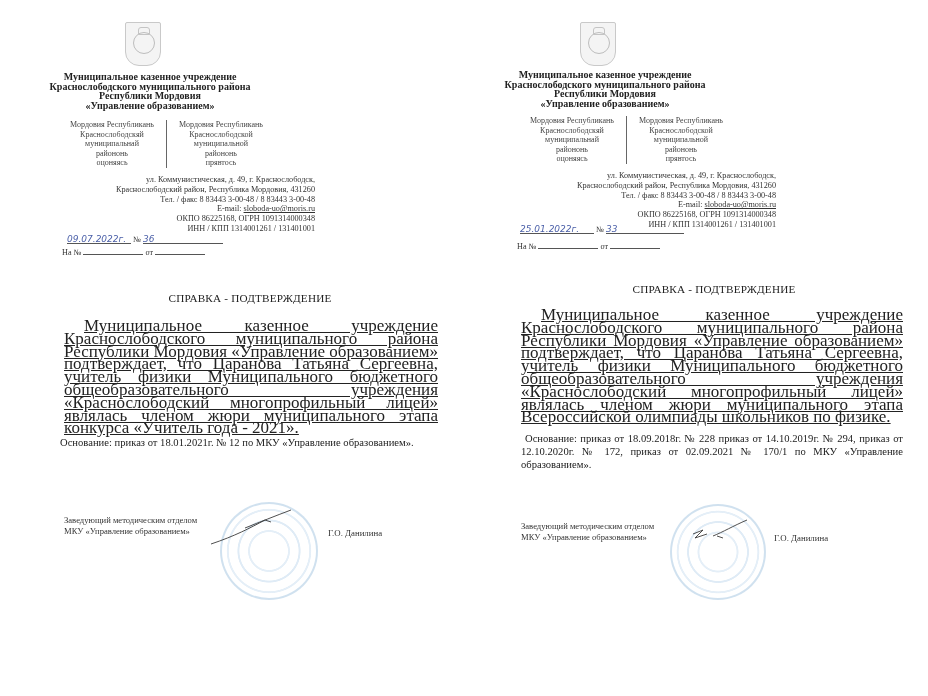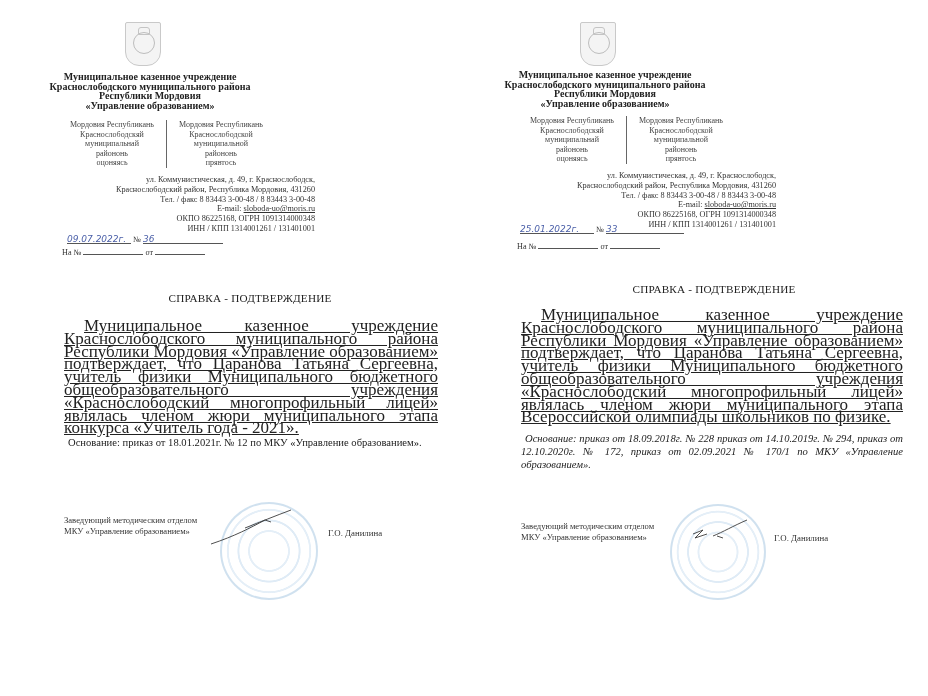--- a/index.html
+++ b/index.html
@@ -94,21 +94,21 @@
     <span>На №</span>
     <span class="uline" style="width:60px;"></span>
     <span>от</span>
     <span class="uline" style="width:50px;"></span>
   </div>
 
   <div class="title" style="left:60px; width:380px; top:292px;">СПРАВКА  -  ПОДТВЕРЖДЕНИЕ</div>
 
   <div class="body-text" style="left:64px; width:374px; top:320px;">Муниципальное казенное учреждение Краснослободского муниципального района Республики Мордовия «Управление образованием» подтверждает, что Царанова Татьяна Сергеевна, учитель физики Муниципального бюджетного общеобразовательного учреждения «Краснослободский многопрофильный лицей» являлась членом жюри муниципального этапа конкурса «Учитель года - 2021».</div>
 
-  <div class="basis" style="left:64px; width:374px; top:437px;">Основание: приказ от 18.01.2021г. № 12 по МКУ «Управление образованием».</div>
+  <div class="basis" style="left:56px; width:374px; top:437px;">Основание: приказ от 18.01.2021г. № 12 по МКУ «Управление образованием».</div>
 
   <div class="stamp" style="left:220px; top:502px; width:94px; height:94px;"></div>
   <svg class="signature" style="left:205px; top:508px;" width="90" height="40" viewBox="0 0 90 40">
     <path d="M6 36 C 30 28, 45 20, 60 12 M40 20 C 55 14, 70 8, 86 2 M60 12 L66 14" stroke="#3b3b3b" stroke-width="0.9" fill="none"></path>
   </svg>
 
   <div class="sig-left" style="left:64px; top:515px;">
     <div>Заведующий методическим отделом</div>
     <div>МКУ «Управление образованием»</div>
   </div>
@@ -161,21 +161,21 @@
     <span>На №</span>
     <span class="uline" style="width:60px;"></span>
     <span>от</span>
     <span class="uline" style="width:50px;"></span>
   </div>
 
   <div class="title" style="left:60px; width:380px; top:283px;">СПРАВКА  -  ПОДТВЕРЖДЕНИЕ</div>
 
   <div class="body-text" style="left:57px; width:382px; top:309px;">Муниципальное казенное учреждение Краснослободского муниципального района Республики Мордовия «Управление образованием» подтверждает, что Царанова Татьяна Сергеевна, учитель физики Муниципального бюджетного общеобразовательного учреждения «Краснослободский многопрофильный лицей» являлась членом жюри муниципального этапа Всероссийской олимпиады школьников по физике.</div>
 
-  <div class="basis" style="left:57px; width:382px; top:433px;font-style:italic;">Основание: приказ от 18.09.2018г. № 228 приказ от 14.10.2019г. № 294, приказ от 12.10.2020г. № 172, приказ от 02.09.2021 № 170/1  по МКУ «Управление образованием».</div>
+  <div class="basis" style="left:57px; width:382px; top:433px;">Основание: приказ от 18.09.2018г. № 228 приказ от 14.10.2019г. № 294, приказ от 12.10.2020г. № 172, приказ от 02.09.2021 № 170/1  по МКУ «Управление образованием».</div>
 
   <div class="stamp" style="left:206px; top:504px; width:92px; height:92px;"></div>
   <svg class="signature" style="left:225px; top:516px;" width="70" height="30" viewBox="0 0 70 30">
     <path d="M4 18 L14 14 L6 22 L18 18 M24 20 C 34 16, 44 10, 58 4 M28 20 L34 22" stroke="#3b3b3b" stroke-width="0.9" fill="none"></path>
   </svg>
 
   <div class="sig-left" style="left:57px; top:521px;">
     <div>Заведующий методическим отделом</div>
     <div>МКУ «Управление образованием»</div>
   </div>

